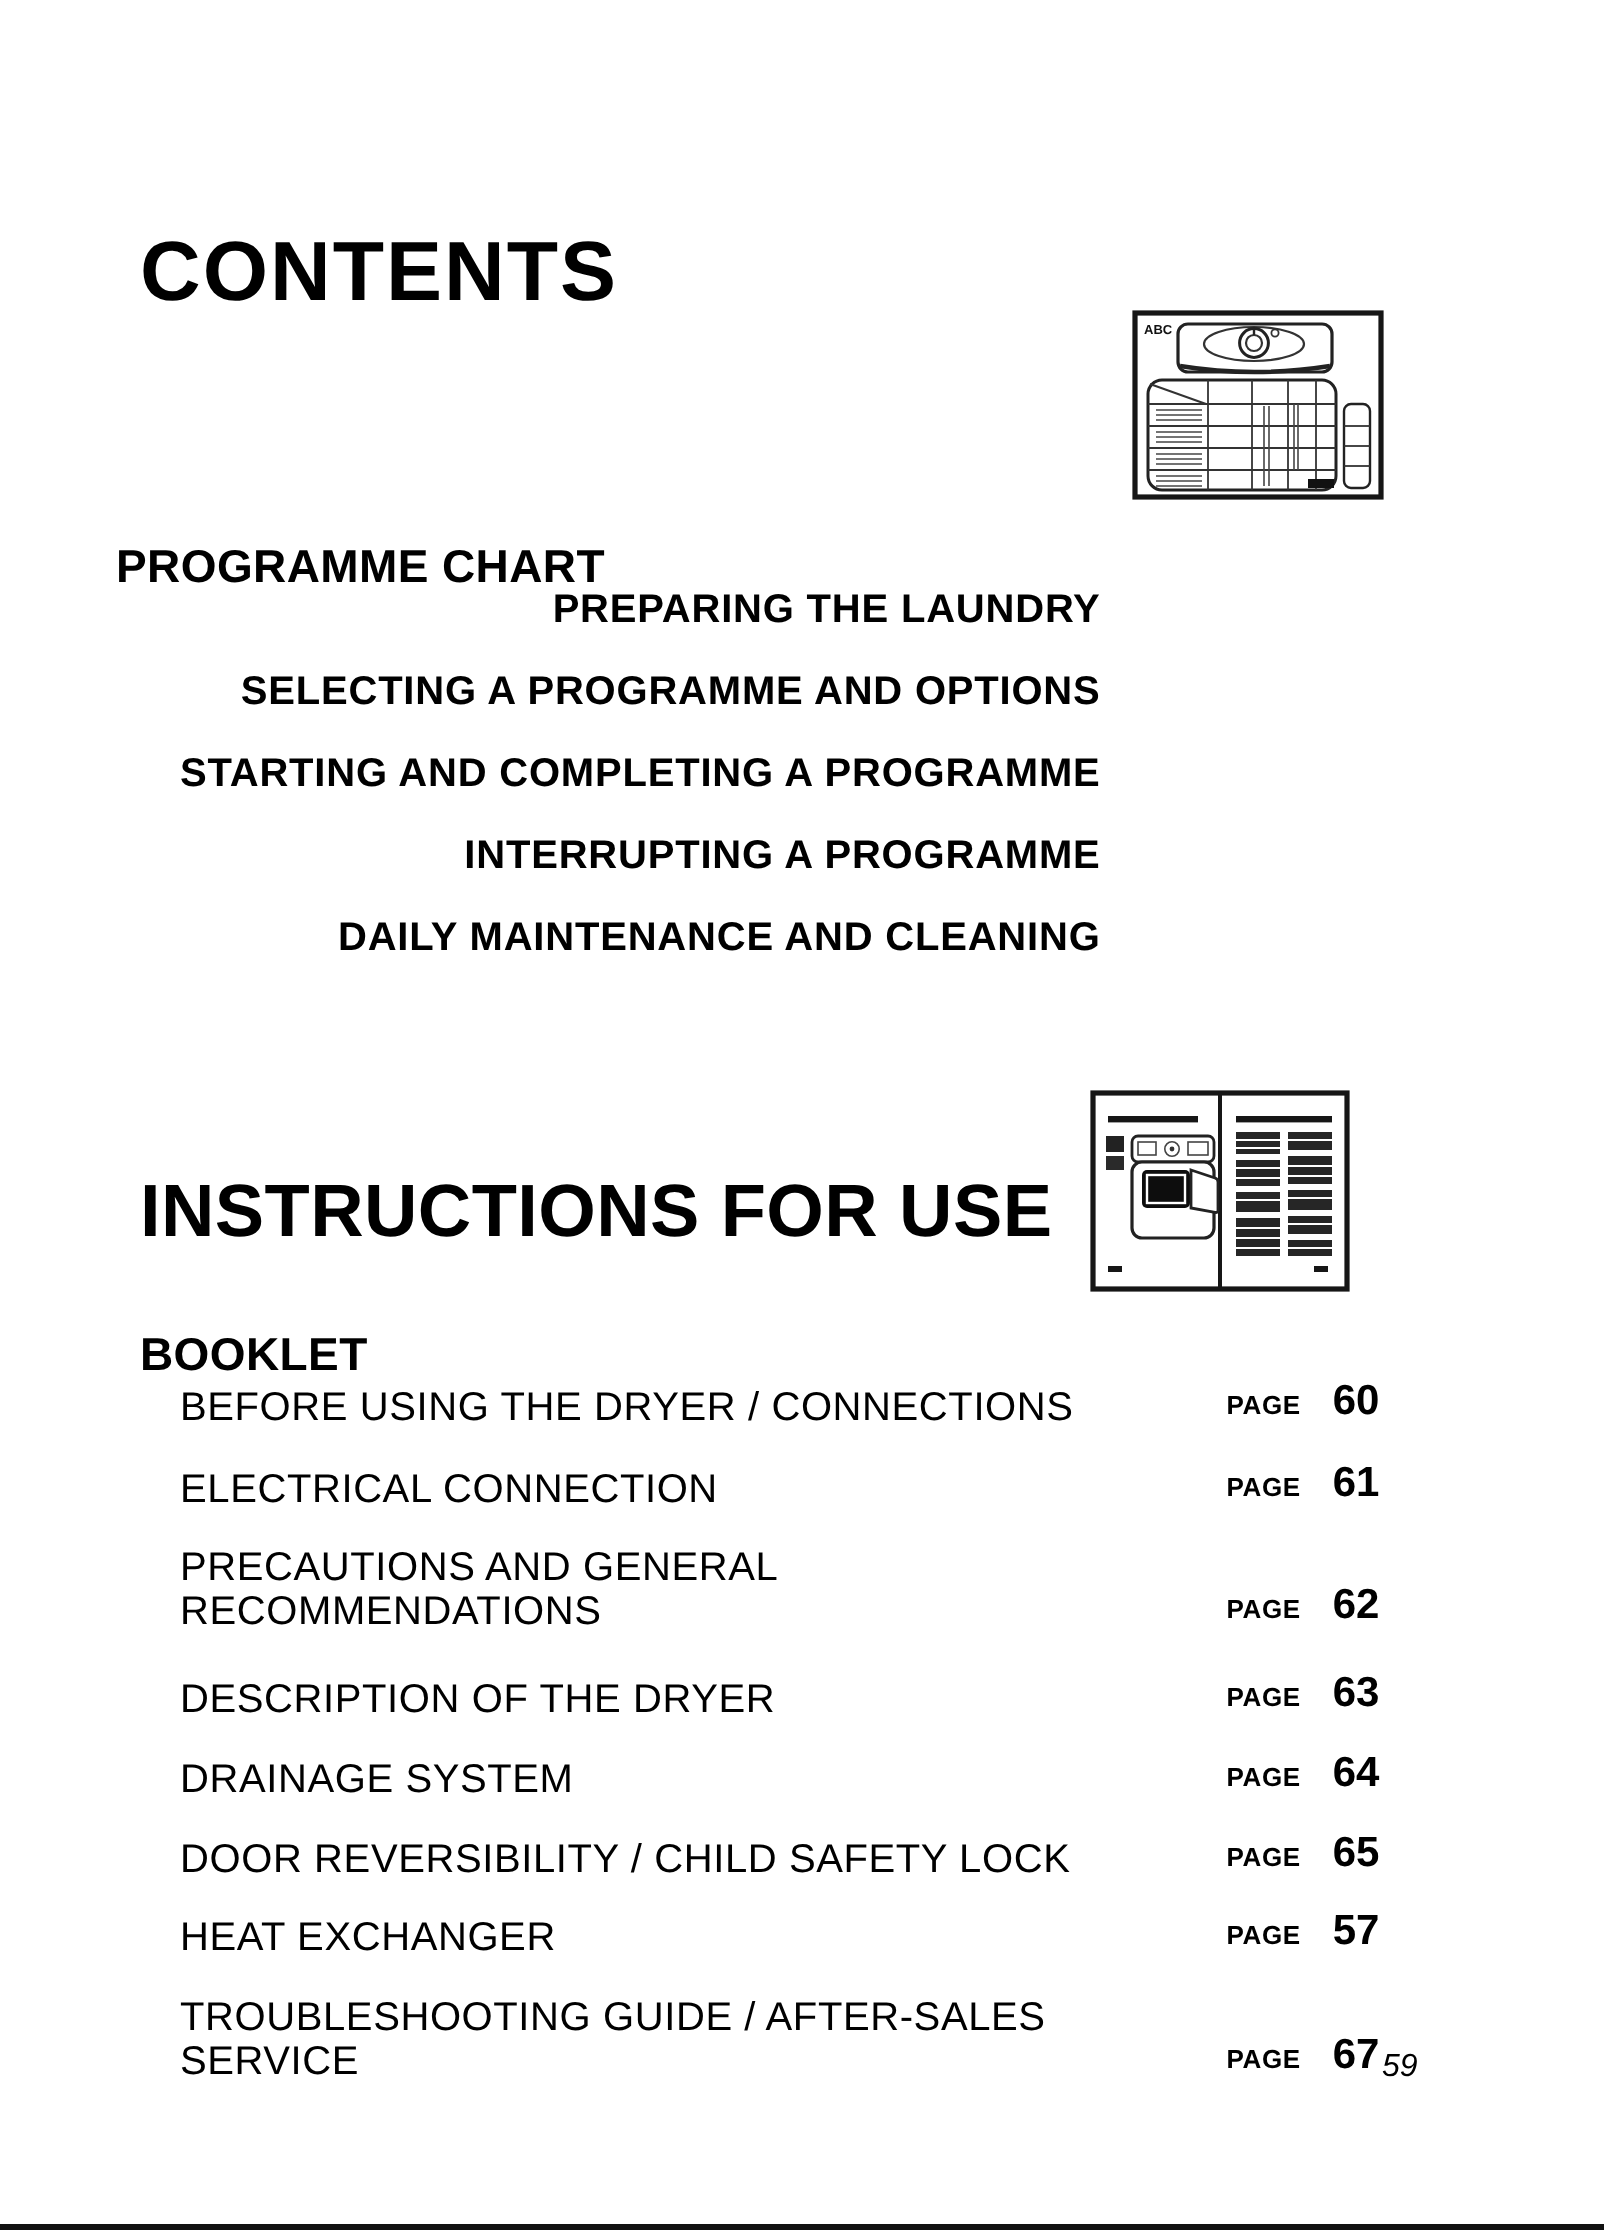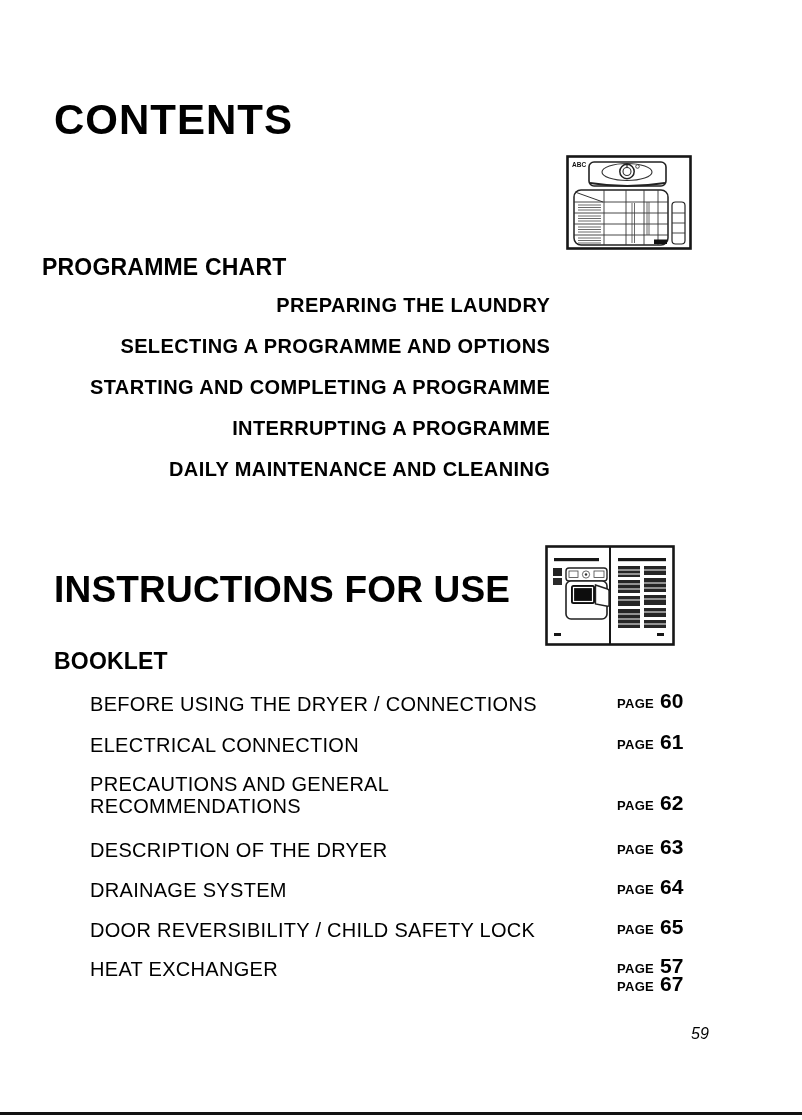--- a/index.html
+++ b/index.html
@@ -5,21 +5,21 @@
   html,body{margin:0;padding:0;background:#ffffff;}
   .page{
     position:relative;
     width:802px;height:1120px;
     background:#ffffff;
     font-family:"Liberation Sans", sans-serif;
     color:#000;
     overflow:hidden;
   }
   .abs{position:absolute;}
-  h1,h2,h3{margin:0;padding:0;font-weight:bold;line-height:1.05;}
+  h1,h2,h3{margin:16px;padding:0;font-weight:bold;line-height:1.05;}
   .h-contents{left:54px;top:98px;font-size:42px;letter-spacing:1px;}
   .h-qrg{left:54px;top:179px;font-size:36px;letter-spacing:0.2px;}
   .h-ifu{left:54px;top:571px;font-size:37px;letter-spacing:0.2px;}
   .h-sub{font-size:23px;letter-spacing:0.2px;}
   .h-prog{left:42px;top:255px;}
   .h-book{left:54px;top:649px;}
 
   ul.prog-list{left:90px;top:295px;margin:0;padding:0;list-style:none;}
   ul.prog-list li{
     font-size:20px;font-weight:bold;line-height:20px;
@@ -30,21 +30,21 @@
   .toc-row{position:relative;margin-bottom:18px;}
   .toc-row:nth-child(1){margin-bottom:19px;}
   .toc-row:nth-child(2){margin-bottom:17px;}
   .toc-row:nth-child(3){margin-bottom:22px;}
   .toc-row:nth-child(6){margin-bottom:17px;}
   .toc-title{max-width:515px;}
   .tl{display:block;font-size:20px;font-weight:normal;line-height:22px;letter-spacing:0.3px;white-space:nowrap;}
   .tl:empty{display:none;}
   .toc-page{
     position:absolute;right:0;bottom:2px;width:69px;
-    display:flex;align-items:baseline;gap:6px;
+    display:flex;align-items:baseline;gap:16px;justify-content:center;
   }
   .pl{font-size:13px;font-weight:bold;letter-spacing:0.3px;}
   .pn{font-size:21px;font-weight:bold;}
 
   .folio{left:691px;top:1024px;font-size:16px;line-height:1.2;font-style:italic;}
   .bottom-rule{left:0;top:1112px;width:802px;height:3px;background:#111;}
   .icon-qrg{left:566px;top:155px;width:126px;height:95px;}
   .icon-book{left:545px;top:545px;width:130px;height:101px;}
   svg{display:block;}
 </style>
@@ -239,20 +239,24 @@
         <span class="tl">HEAT EXCHANGER</span>
 
       </div>
       <div class="toc-page">
         <span class="pl">PAGE</span>
         <span class="pn">57</span>
       </div>
     </div>
 
     <div class="toc-row">
+      <div class="toc-title">
+        <span class="tl">TROUBLESHOOTING GUIDE / AFTER-SALES</span>
+        <span class="tl">SERVICE</span>
+      </div>
       <div class="toc-page">
         <span class="pl">PAGE</span>
         <span class="pn">67</span>
       </div>
     </div>
 
   </div>
 
   <div class="abs folio">59</div>
 

